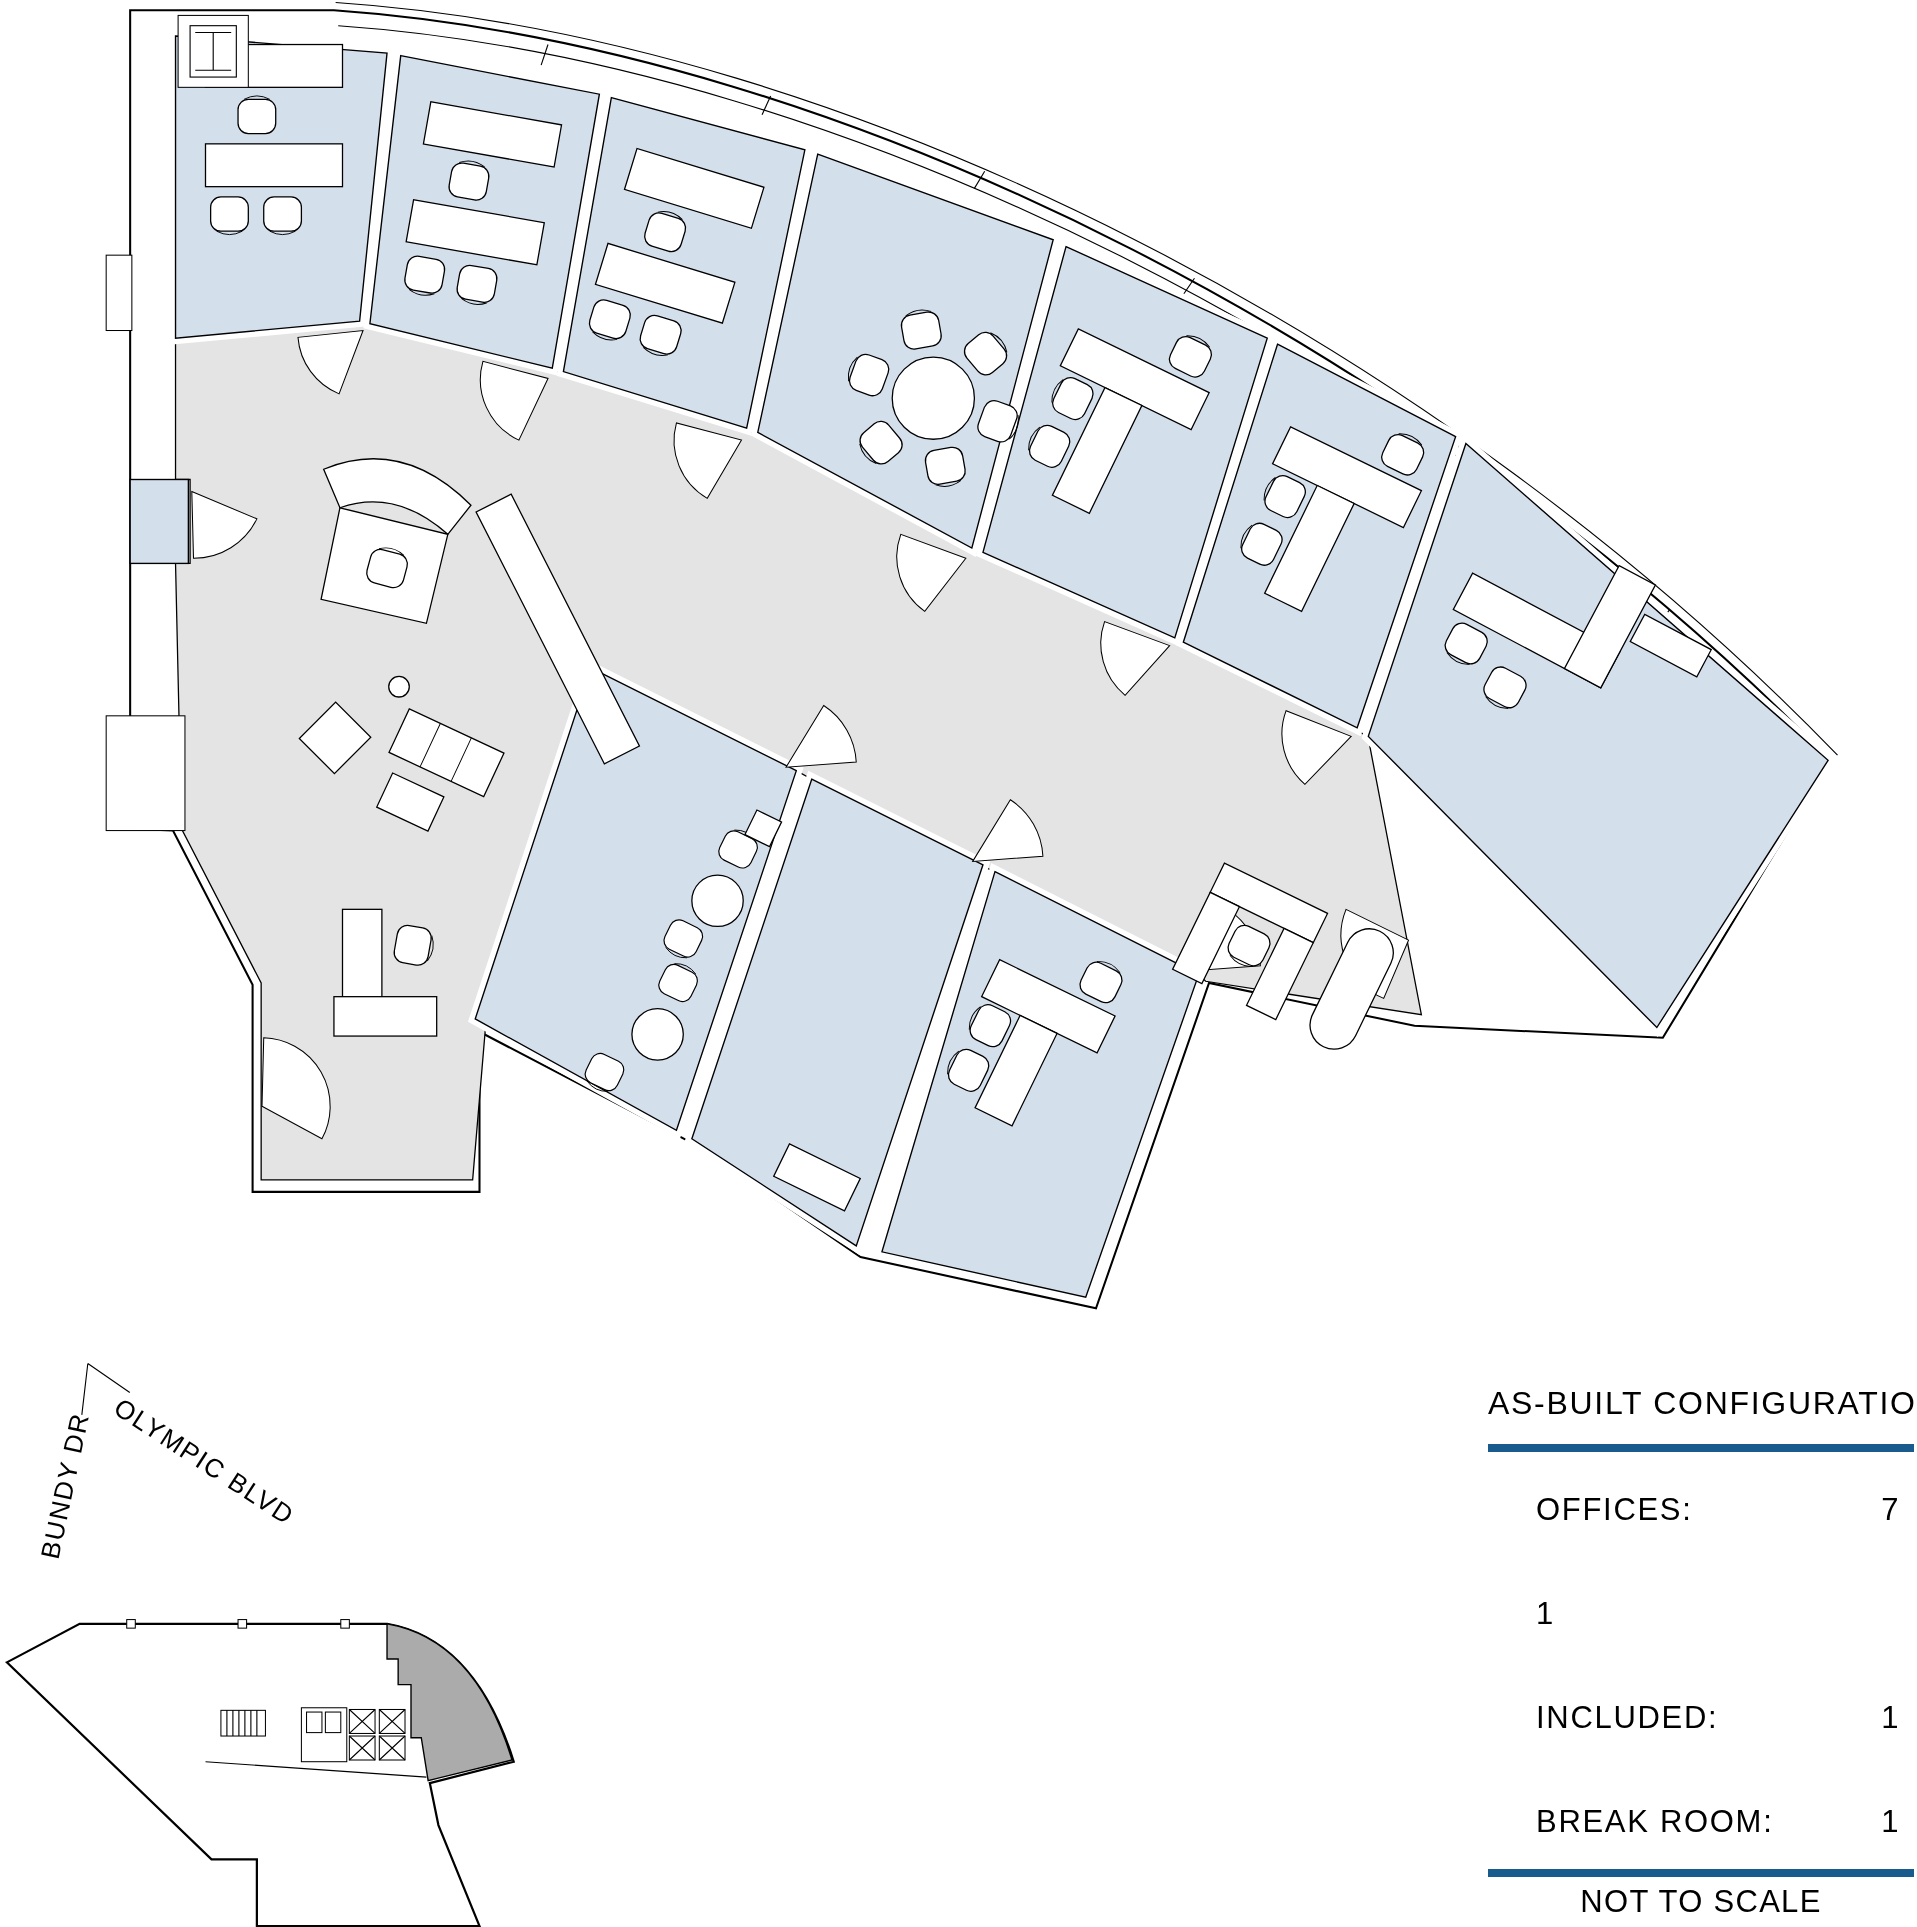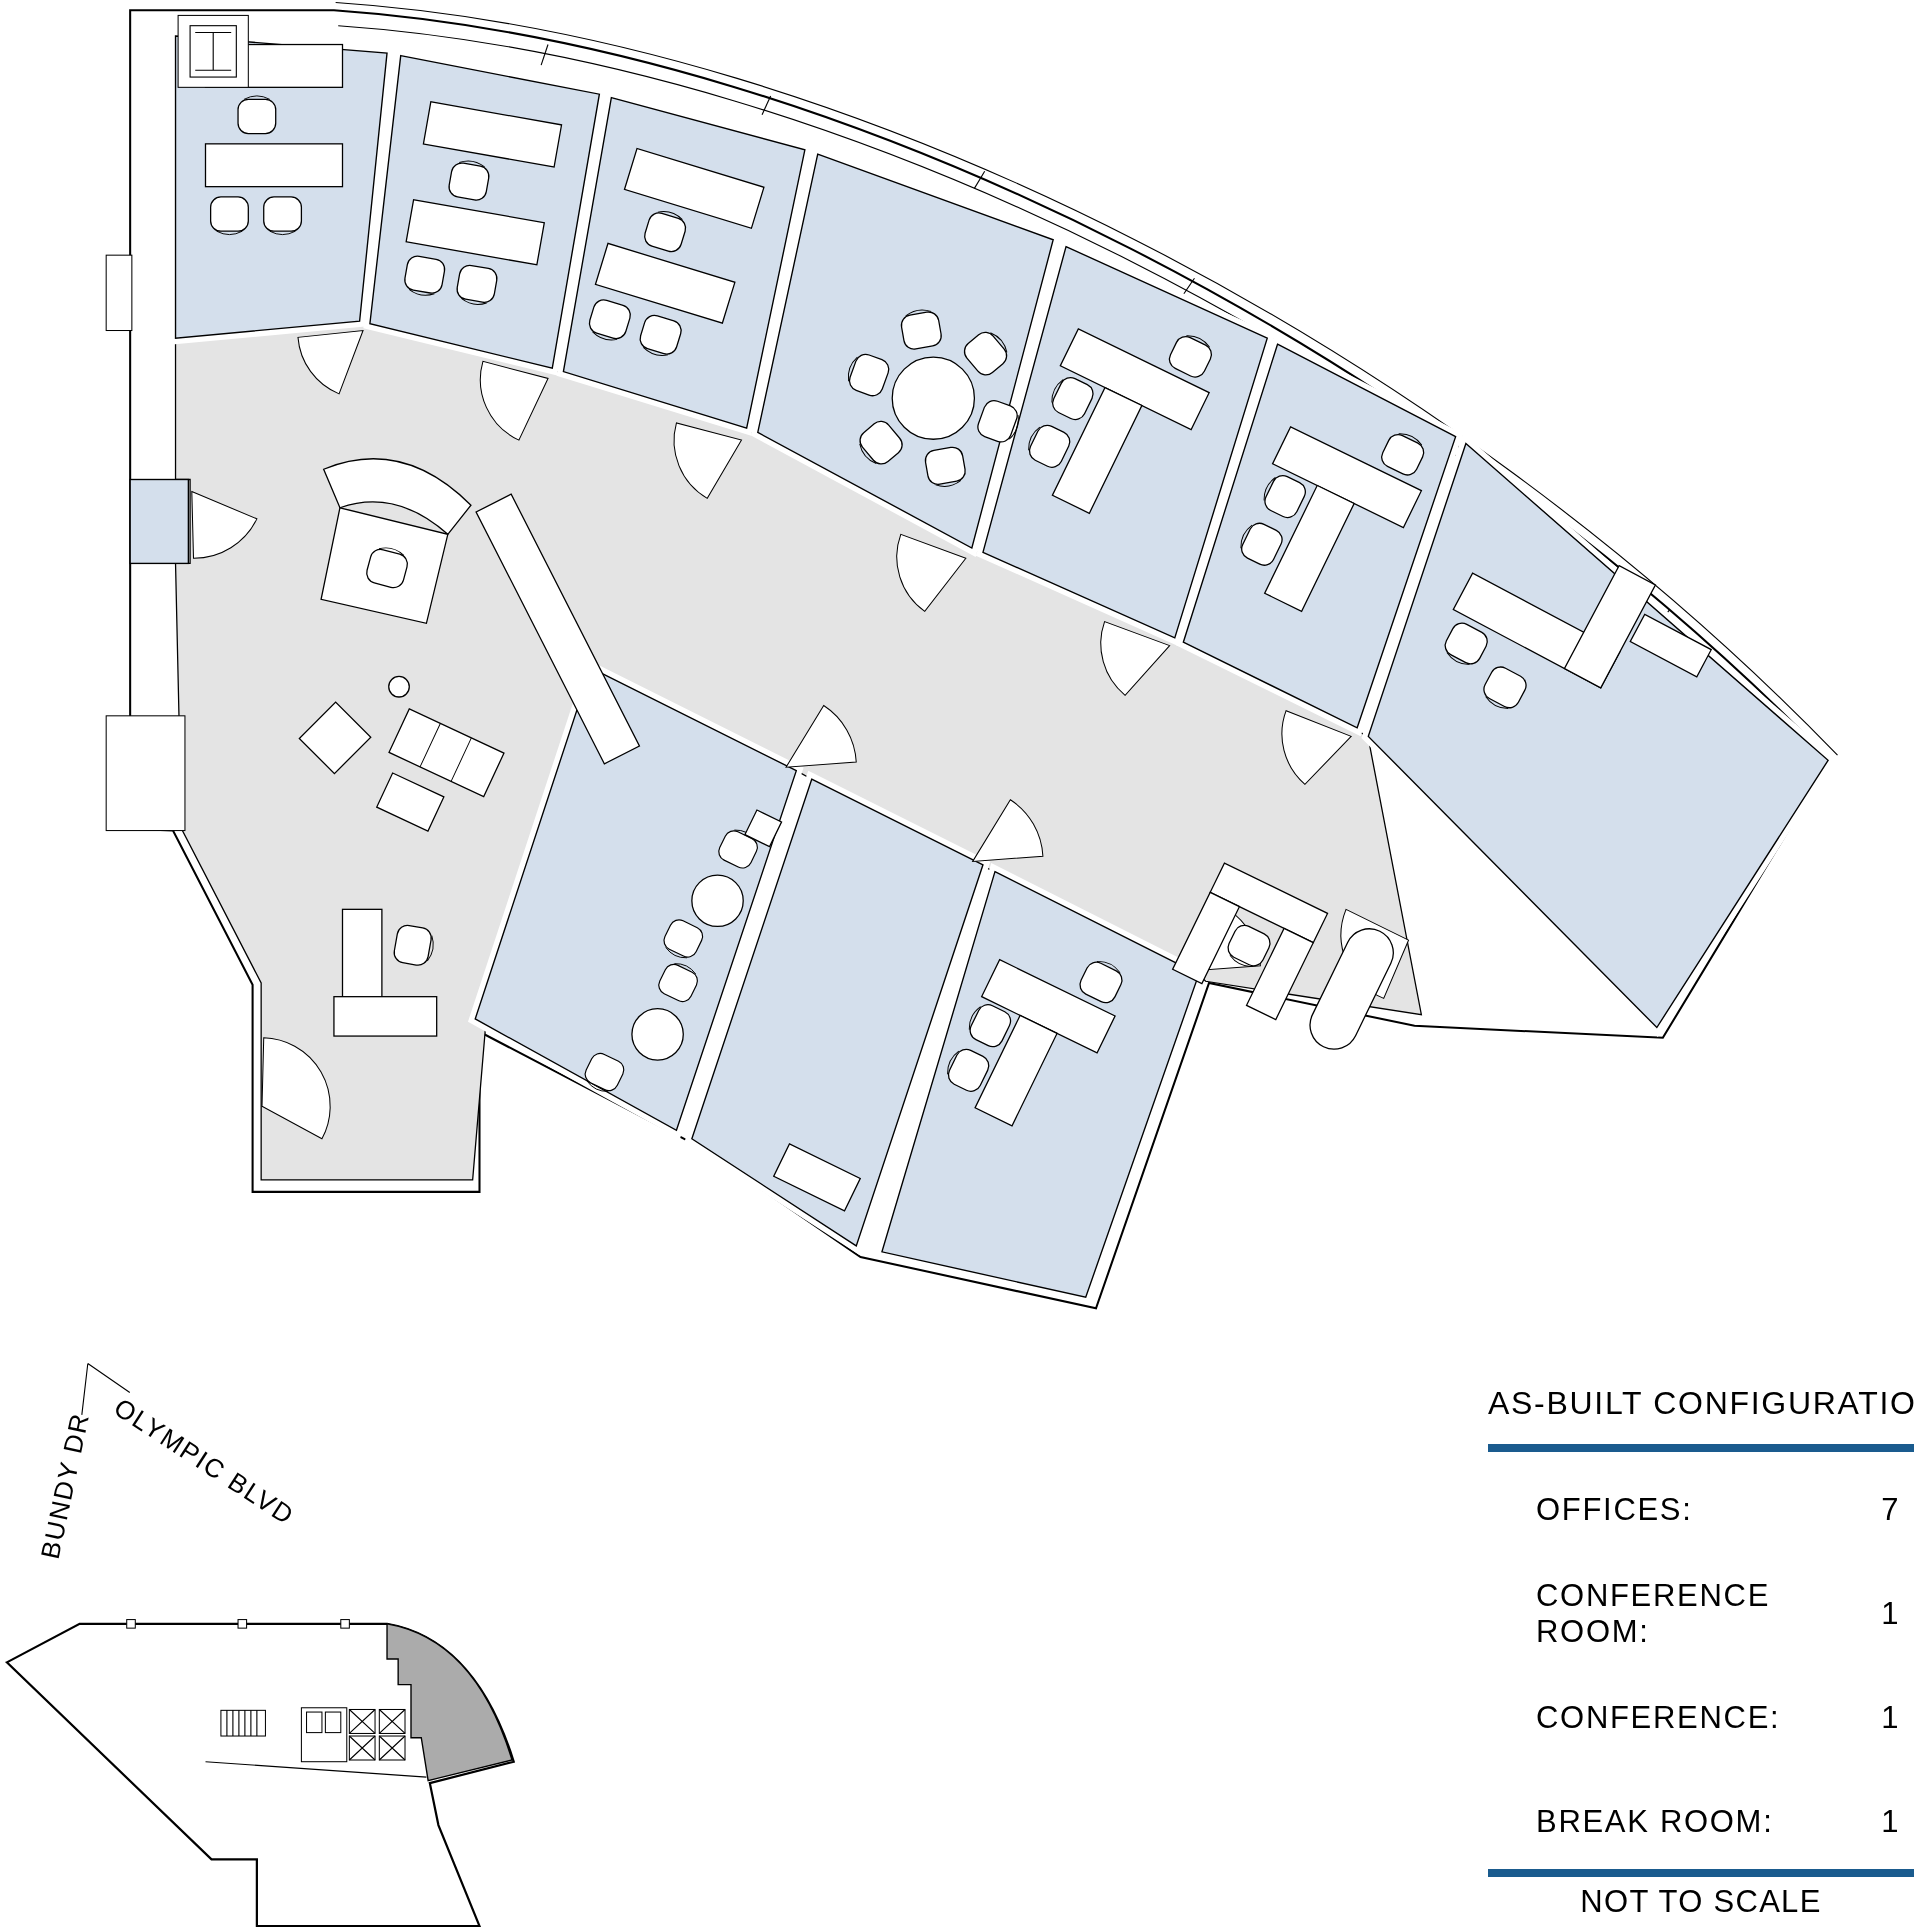--- a/index.html
+++ b/index.html
@@ -244,25 +244,24 @@
   </svg>
 
   <div id="legend">
     <div class="lg-title">AS-BUILT CONFIGURATION</div>
     <div class="lg-rule"></div>
     <div class="lg-row">
       <span>OFFICES:</span>
       <span>7</span>
     </div>
     <div class="lg-row">
-      <span>CONFERENCE ROOM:</span>
       <span>1</span>
     </div>
     <div class="lg-row">
-      <span>CONFERENCE:</span>
+      <span>INCLUDED:</span>
       <span>1</span>
     </div>
     <div class="lg-row">
       <span>BREAK ROOM:</span>
       <span>1</span>
     </div>
     <div class="lg-rule2"></div>
     <div class="lg-notes">
       <div>NOT TO SCALE</div>
       <div>FURNITURE NOT INCLUDED</div>

